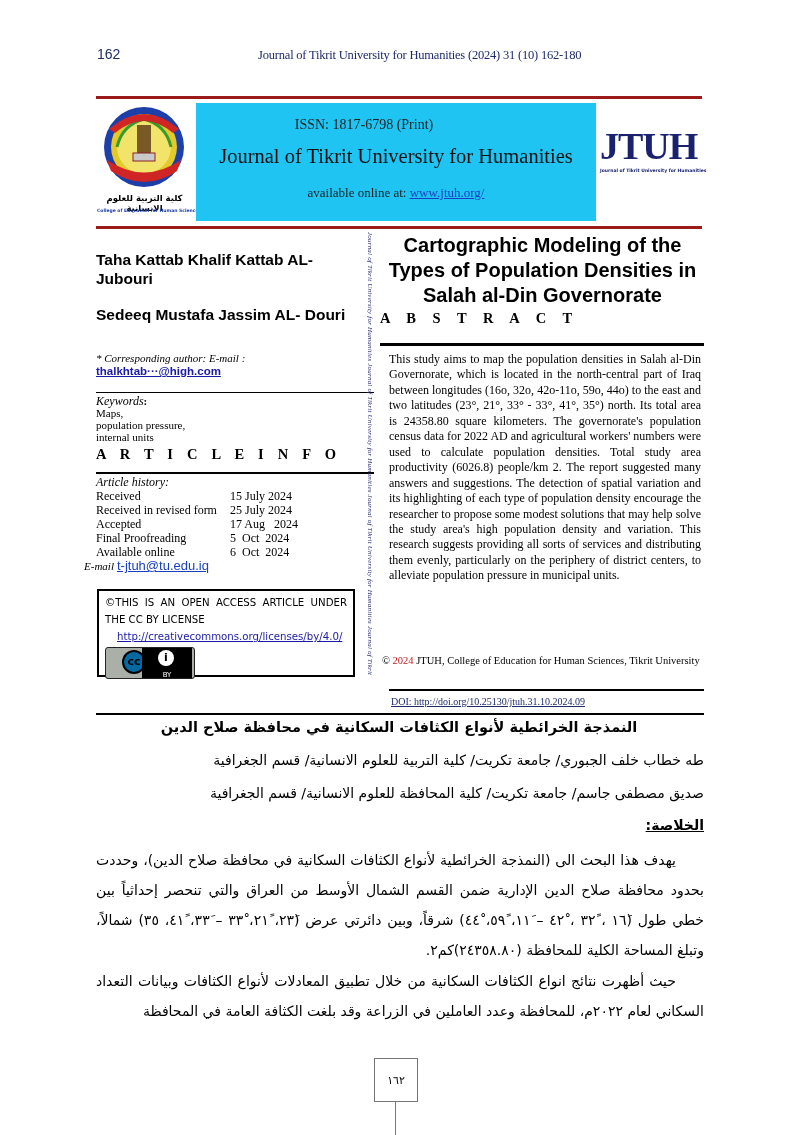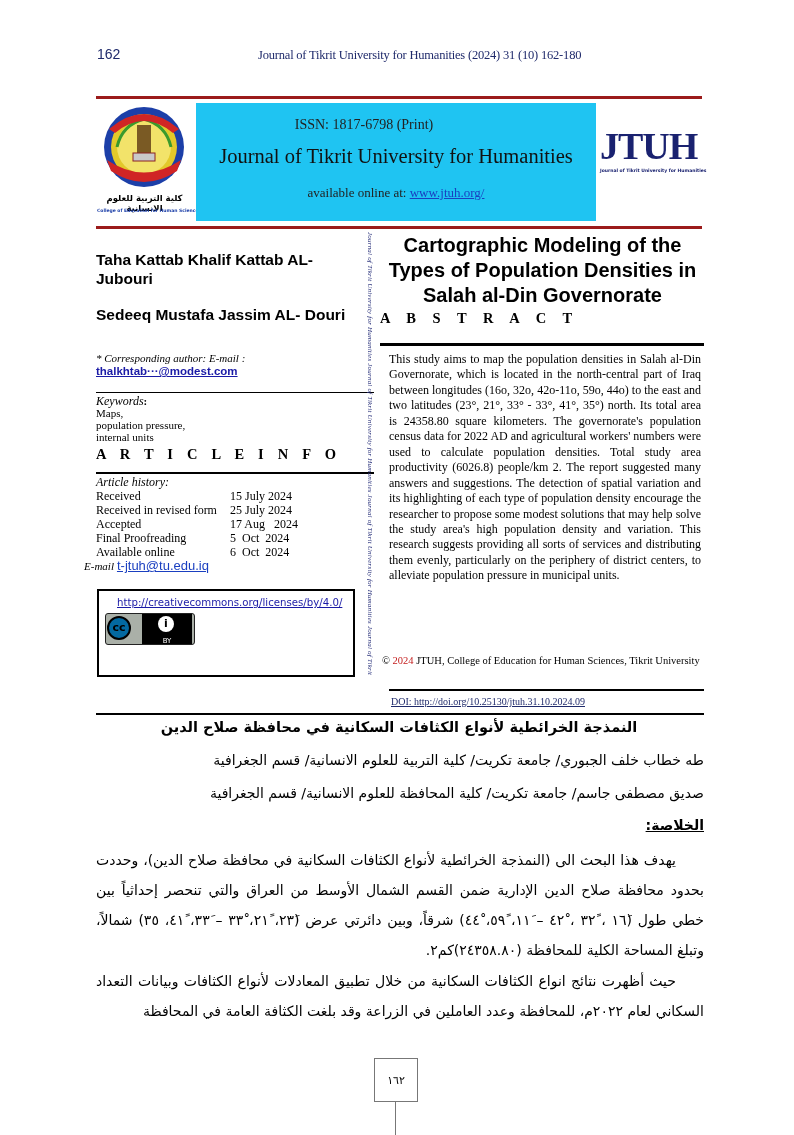--- a/index.html
+++ b/index.html
@@ -94,21 +94,21 @@
   <div style="font-size:4.5px;color:#1a2270;font-weight:bold;font-family:'DejaVu Sans',sans-serif;white-space:nowrap;margin-top:4px;">Journal of Tikrit University for Humanities</div>
 </div>
 
 <div class="abs red-rule" style="top:226px"></div>
 
 <div class="abs author" id="author1">Taha Kattab Khalif Kattab AL-Jubouri</div>
 <div class="abs author" id="author2">Sedeeq Mustafa Jassim AL- Douri</div>
 
 <div class="abs" id="corr">
   <i>* Corresponding author: E-mail :</i><br>
-  <a id="corr-email">thalkhtab···@modest.com</a>
+  <a id="corr-email">thalkhtab···@high.com</a>
 </div>
 
 <div class="abs blk-rule" style="left:96px;top:392px;width:278px;height:1px;"></div>
 <div class="abs" id="kw">
   <span class="kwh">Keywords</span><b>:</b><br>
   <span>Maps,</span><br>
   <span>population pressure,</span><br>
   <span>internal units</span>
 </div>
 
@@ -138,23 +138,24 @@
       <span style="white-space:pre">6  Oct  2024</span>
     </div>
 </div>
 
 <div class="abs" id="email-line">
   <i>E-mail</i>
   <a>t-jtuh@tu.edu.iq</a>
 </div>
 
 <div class="abs" id="license">
+  <div style="text-align:justify;">©THIS IS AN OPEN ACCESS ARTICLE UNDER THE CC BY LICENSE</div>
   <a>http://creativecommons.org/licenses/by/4.0/</a>
   <div id="cc-badge">
-    <div style="position:absolute;left:1px;top:2px;width:24px;height:24px;border-radius:50%;background:#0369a1;border:2px solid #000;box-sizing:border-box;text-align:center;font-weight:bold;font-size:11px;line-height:20px;"><span>cc</span></div>
+    <div style="position:absolute;left:16px;top:2px;width:24px;height:24px;border-radius:50%;background:#0369a1;border:2px solid #000;box-sizing:border-box;text-align:center;font-weight:bold;font-size:11px;line-height:20px;"><span>cc</span></div>
     <div style="position:absolute;left:36px;top:0;width:50px;height:30px;background:#000;"></div>
     <div style="position:absolute;left:52px;top:2px;width:16px;height:16px;border-radius:50%;background:#fff;text-align:center;font-weight:bold;font-size:11px;line-height:16px;">i</div>
     <div style="position:absolute;left:36px;top:19px;width:50px;text-align:center;color:#fff;font-size:7px;">BY</div>
   </div>
 </div>
 
 <div class="abs" id="side-strip">
   <span>Journal of Tikrit University for Humanities   Journal of Tikrit University for Humanities   Journal of Tikrit University for Humanities   Journal of Tikrit</span>
 </div>
 

